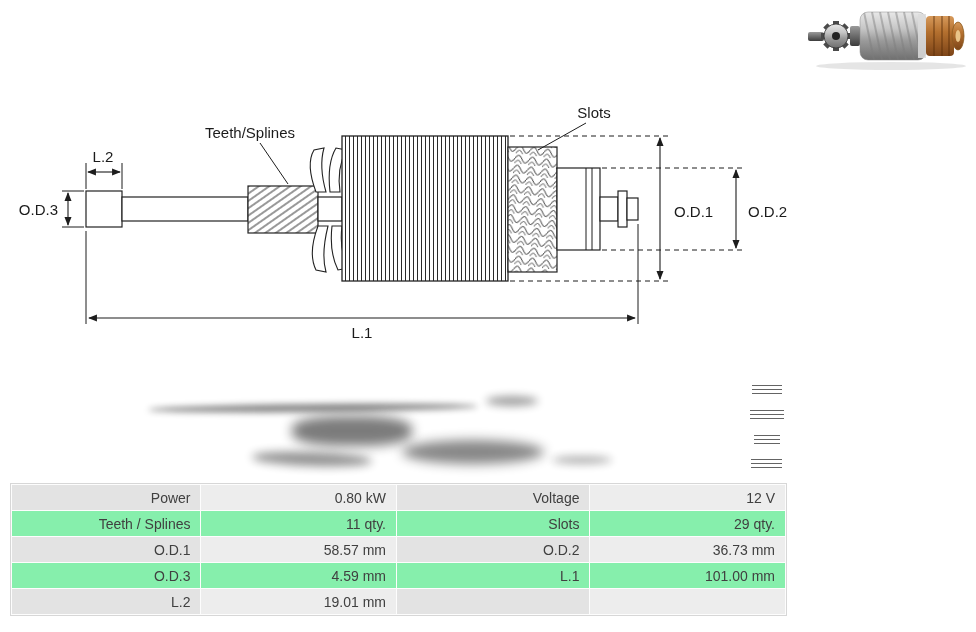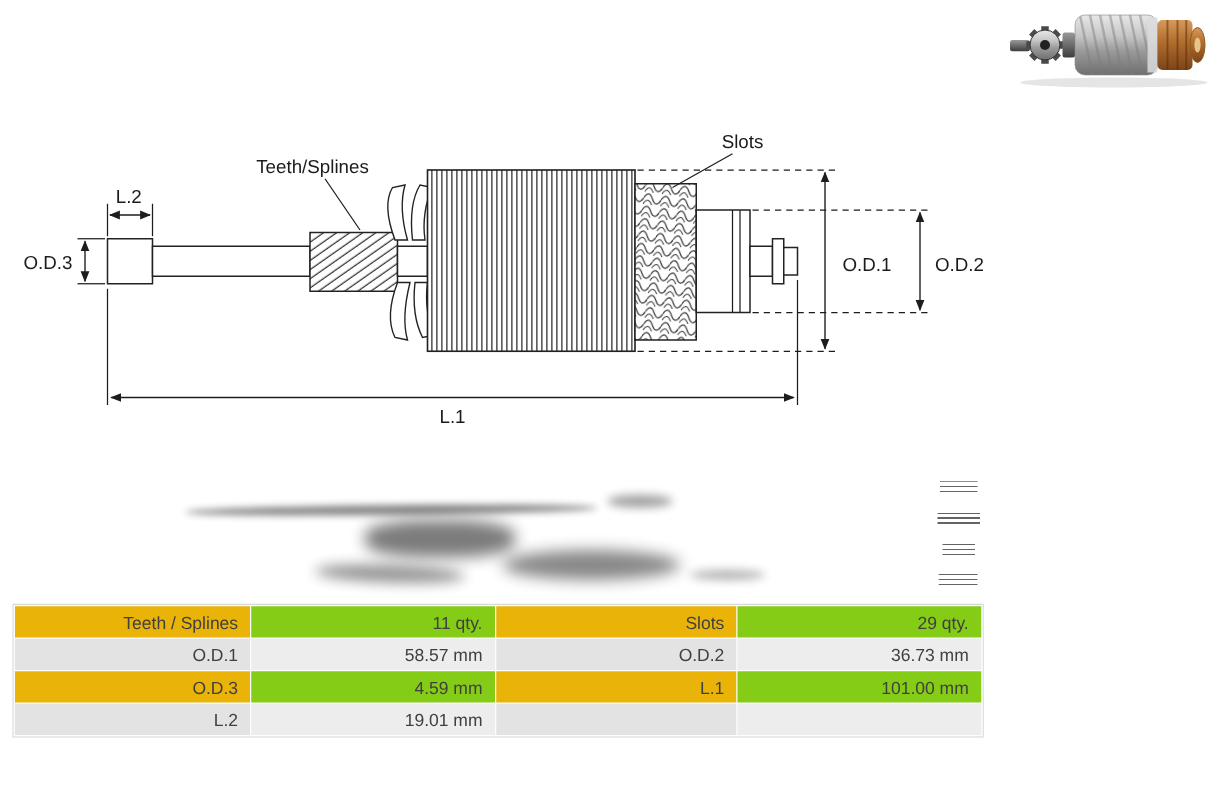--- a/index.html
+++ b/index.html
@@ -40,22 +40,22 @@
   table.spec{
     border-collapse:separate;border-spacing:1px;width:100%;
     table-layout:fixed;background:#fdfdfd;
   }
   table.spec td{
     height:25px;padding:0 10px;font-size:14px;color:#404040;
     text-align:right;vertical-align:middle;overflow:hidden;white-space:nowrap;
   }
   tr.odd td.lbl{background:#e3e3e3;}
   tr.odd td.val{background:#ededed;}
-  tr.even td.lbl{background:#eab308;}
-  tr.even td.val{background:#84cc16;}
+  tr.even td.lbl{background:#86efac;}
+  tr.even td.val{background:#86efac;}
 </style>
 </head>
 <body>
 
 <div class="stage">
 
   <svg class="diagram-svg" width="810" height="360" viewBox="0 0 810 360">
     <defs>
       <marker id="arr" viewBox="0 0 10 10" refX="9" refY="5" markerWidth="8" markerHeight="8" orient="auto-start-reverse">
         <path d="M0,1 L10,5 L0,9 Z" fill="#1d1d1d"></path>
@@ -228,20 +228,26 @@
 
   <div class="table-wrap">
     <table class="spec">
       <colgroup>
         <col style="width:188px">
           <col style="width:194px">
           <col style="width:192px">
           <col style="width:194px">
       </colgroup>
       <tbody>
+        <tr class="odd">
+          <td class="lbl">Power</td>
+          <td class="val">0.80 kW</td>
+          <td class="lbl">Voltage</td>
+          <td class="val">12 V</td>
+        </tr>
         <tr class="even">
           <td class="lbl">Teeth / Splines</td>
           <td class="val">11 qty.</td>
           <td class="lbl">Slots</td>
           <td class="val">29 qty.</td>
         </tr>
         <tr class="odd">
           <td class="lbl">O.D.1</td>
           <td class="val">58.57 mm</td>
           <td class="lbl">O.D.2</td>

